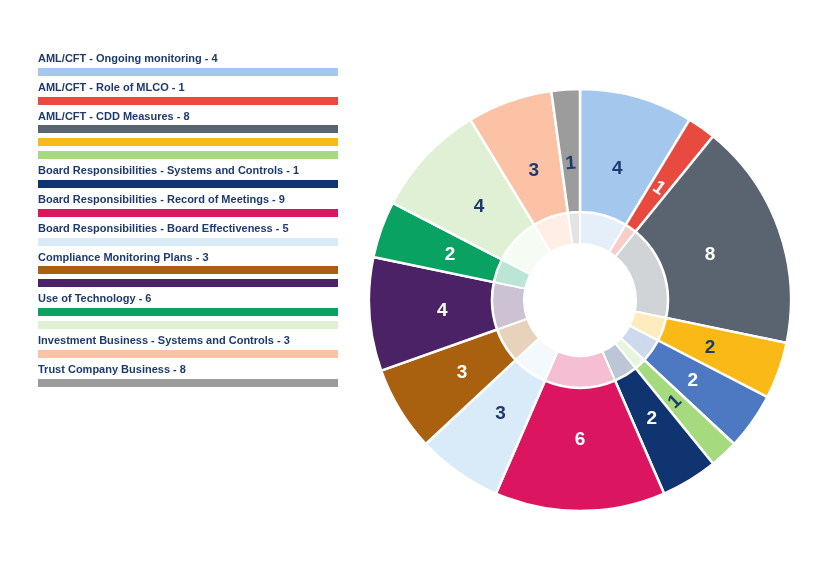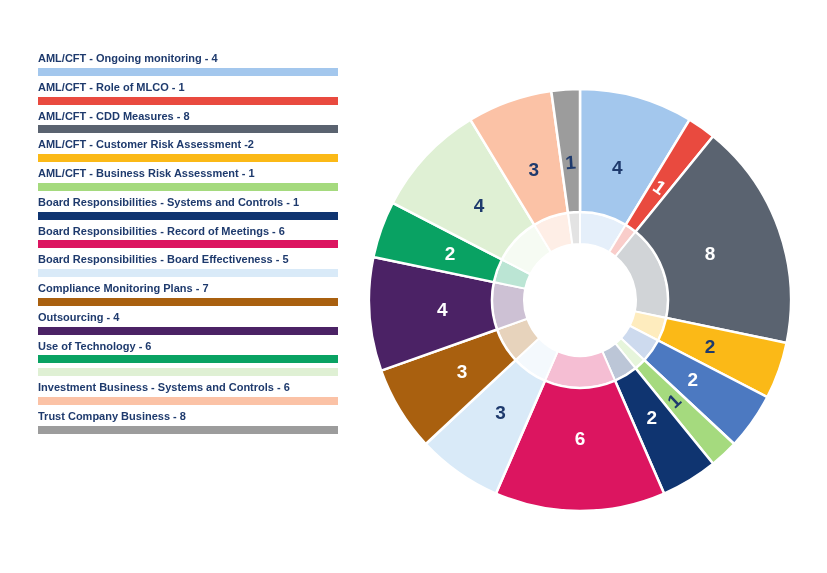--- a/index.html
+++ b/index.html
@@ -61,56 +61,53 @@
       </div>
       <div class="legend-item">
         <div class="legend-item-label">AML/CFT - Role of MLCO - 1</div>
         <div class="legend-item-bar" style="background: rgb(233, 74, 63);"></div>
       </div>
       <div class="legend-item">
         <div class="legend-item-label">AML/CFT - CDD Measures - 8</div>
         <div class="legend-item-bar" style="background: rgb(90, 99, 112);"></div>
       </div>
       <div class="legend-item">
-        <div class="legend-item-label">AML/CFT - Customer Risk Assessment -2</div>
         <div class="legend-item-bar" style="background: rgb(251, 185, 23);"></div>
       </div>
       <div class="legend-item">
-        <div class="legend-item-label">AML/CFT - Business Risk Assessment - 1</div>
         <div class="legend-item-bar" style="background: rgb(165, 218, 126);"></div>
       </div>
       <div class="legend-item">
         <div class="legend-item-label">Board Responsibilities - Systems and Controls - 1</div>
         <div class="legend-item-bar" style="background: rgb(15, 52, 112);"></div>
       </div>
       <div class="legend-item">
-        <div class="legend-item-label">Board Responsibilities - Record of Meetings - 6</div>
+        <div class="legend-item-label">Board Responsibilities - Record of Meetings - 9</div>
         <div class="legend-item-bar" style="background: rgb(220, 21, 96);"></div>
       </div>
       <div class="legend-item">
         <div class="legend-item-label">Board Responsibilities - Board Effectiveness - 5</div>
         <div class="legend-item-bar" style="background: rgb(217, 234, 248);"></div>
       </div>
       <div class="legend-item">
-        <div class="legend-item-label">Compliance Monitoring Plans - 7</div>
+        <div class="legend-item-label">Compliance Monitoring Plans - 3</div>
         <div class="legend-item-bar" style="background: rgb(169, 96, 15);"></div>
       </div>
       <div class="legend-item">
-        <div class="legend-item-label">Outsourcing - 4</div>
         <div class="legend-item-bar" style="background: rgb(75, 34, 101);"></div>
       </div>
       <div class="legend-item">
         <div class="legend-item-label">Use of Technology - 6</div>
         <div class="legend-item-bar" style="background: rgb(9, 162, 99);"></div>
       </div>
       <div class="legend-item">
         <div class="legend-item-bar" style="background: rgb(223, 240, 212);"></div>
       </div>
       <div class="legend-item">
-        <div class="legend-item-label">Investment Business - Systems and Controls - 6</div>
+        <div class="legend-item-label">Investment Business - Systems and Controls - 3</div>
         <div class="legend-item-bar" style="background: rgb(251, 194, 166);"></div>
       </div>
       <div class="legend-item">
         <div class="legend-item-label">Trust Company Business - 8</div>
         <div class="legend-item-bar" style="background: rgb(156, 156, 156);"></div>
       </div>
     </div>
   <svg class="chart" viewBox="0 0 430 430">
       <path d="M 215 127 A 88 88 0 0 1 260.72 139.81 L 244.1 167.15 A 56 56 0 0 0 215 159 Z" fill="#A3C7ED" fill-opacity="0.28" stroke="#ffffff" stroke-width="2"></path>
       <path d="M 215 4 A 211 211 0 0 1 324.63 34.72 L 260.72 139.81 A 88 88 0 0 0 215 127 Z" fill="#A3C7ED" stroke="#ffffff" stroke-width="2.5" stroke-linejoin="round"></path>

